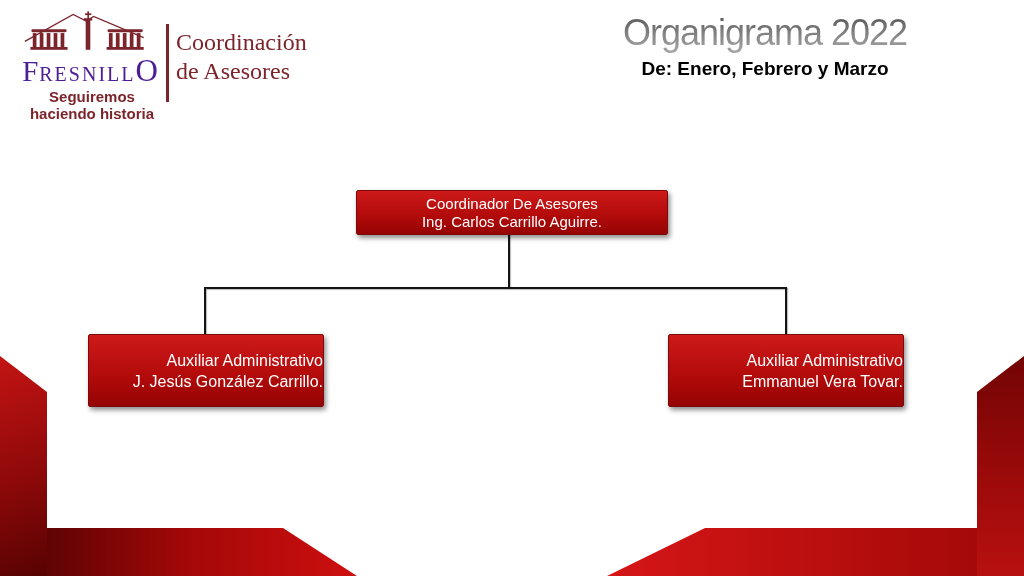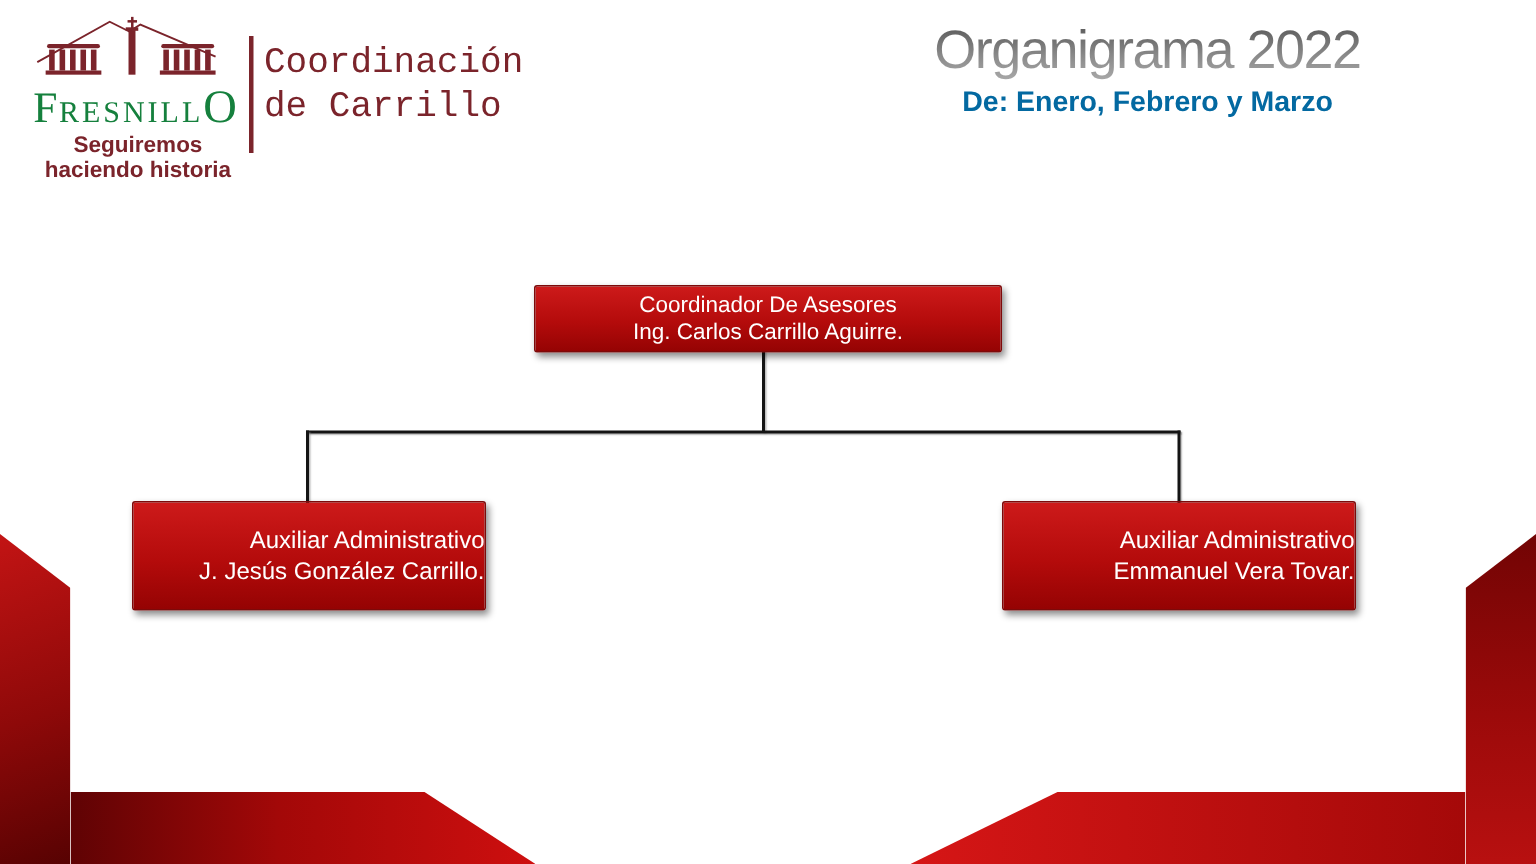--- a/index.html
+++ b/index.html
@@ -18,38 +18,38 @@
   .rib-right-vert{left:977px;top:356px;width:47px;height:220px;
     background:linear-gradient(to bottom,#720404 0%,#9c0a0a 55%,#b81010 100%);
     clip-path:polygon(0 16.4%,100% 0,100% 100%,0 100%);}
   .rib-right-horiz{left:607px;top:528px;width:370px;height:48px;
     background:linear-gradient(to right,#d61616 0%,#a50909 100%);
     clip-path:polygon(98px 0,100% 0,100% 100%,0 100%);}
   
   .logo-wrap{position:absolute;left:14px;top:6px;width:310px;height:100px;}
   .monument{position:absolute;left:0;top:2px;width:148px;height:52px;}
   .wordmark{position:absolute;left:0;top:48px;width:152px;text-align:center;
-    font-family:"Liberation Serif",serif;color:#15803d;white-space:nowrap;line-height:34px;}
+    font-family:"Liberation Serif",serif;color:#4c1d95;white-space:nowrap;line-height:34px;}
   .wm-big{font-size:29px;letter-spacing:1px;}
   .wm-mid{font-size:20px;letter-spacing:2px;}
   .wm-end{font-size:31px;}
   .tagline{position:absolute;left:8px;top:82px;width:140px;text-align:center;
     font-size:15px;font-weight:bold;color:#7b242b;letter-spacing:0px;}
   .logo-divider{position:absolute;left:152px;top:18px;width:3px;height:78px;background:#7b242b;}
   .unit-text{position:absolute;left:162px;top:22px;width:170px;
-    font-family:Liberation Mono, monospace;color:#7b242b;font-size:24px;line-height:29px;}
+    font-family:Liberation Serif, serif;color:#7b242b;font-size:24px;line-height:29px;}
   
   .title-block{position:absolute;left:520px;top:12px;width:490px;text-align:center;}
   .main-title{
     font-size:36px;letter-spacing:-1px;font-weight:normal;margin:0;
     background:linear-gradient(to bottom,#4f4f4f 0%,#8a8a8a 60%,#a9a9a9 100%);
     -webkit-background-clip:text;background-clip:text;
     color:transparent;-webkit-text-fill-color:transparent;
   }
-  .sub-title{font-size:19px;font-weight:bold;color:#0369a1;margin-top:4px;}
+  .sub-title{font-size:19px;font-weight:bold;color:#000000;margin-top:4px;}
   
   .node{
     position:absolute;display:flex;flex-direction:column;align-items:center;justify-content:center;
     background:linear-gradient(180deg,#cd1a1a 0%,#b40b0b 55%,#950303 100%);
     border:1px solid #7d0a0a;border-radius:2px;
     box-shadow:2px 3px 5px rgba(0,0,0,0.45);
     color:#ffffff;text-align:center;
   }
   .node-root{left:356px;top:190px;width:310px;height:43px;font-size:15px;line-height:18px;}
   .node-child{width:234px;height:71px;top:334px;font-size:16px;line-height:21px;align-items:flex-end;}
@@ -98,21 +98,21 @@
         <rect x="119" y="27" width="4" height="15"></rect>
         <rect x="126.5" y="27" width="4" height="15"></rect>
         <rect x="94" y="42" width="40" height="3"></rect>
       </g>
     </svg>
     <div class="wordmark"><span class="wm-big">F</span><span class="wm-mid">RESNILL</span><span class="wm-end">O</span></div>
     <div class="tagline">Seguiremos haciendo historia</div>
     <div class="logo-divider"></div>
     <div class="unit-text">
       <div>Coordinación</div>
-      <div>de Carrillo</div>
+      <div>de Asesores</div>
     </div>
   </div>
 
   <div class="title-block">
     <div class="main-title">Organigrama 2022</div>
     <div class="sub-title">De: Enero, Febrero y Marzo</div>
   </div>
 
   <div class="connector conn-root-down"></div>
   <div class="connector conn-horizontal"></div>

